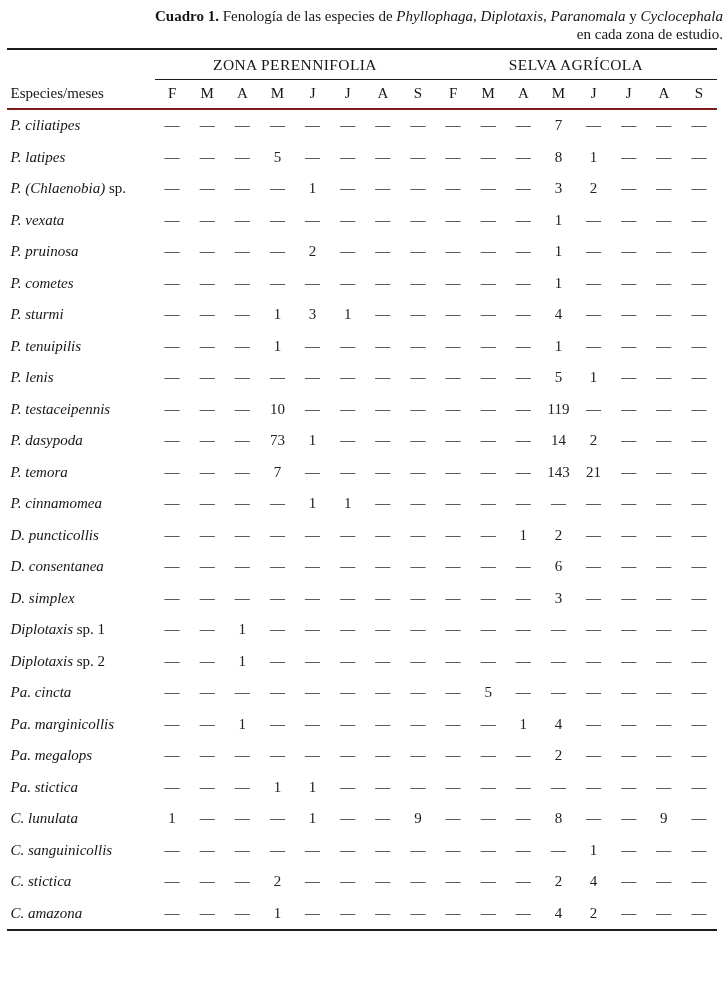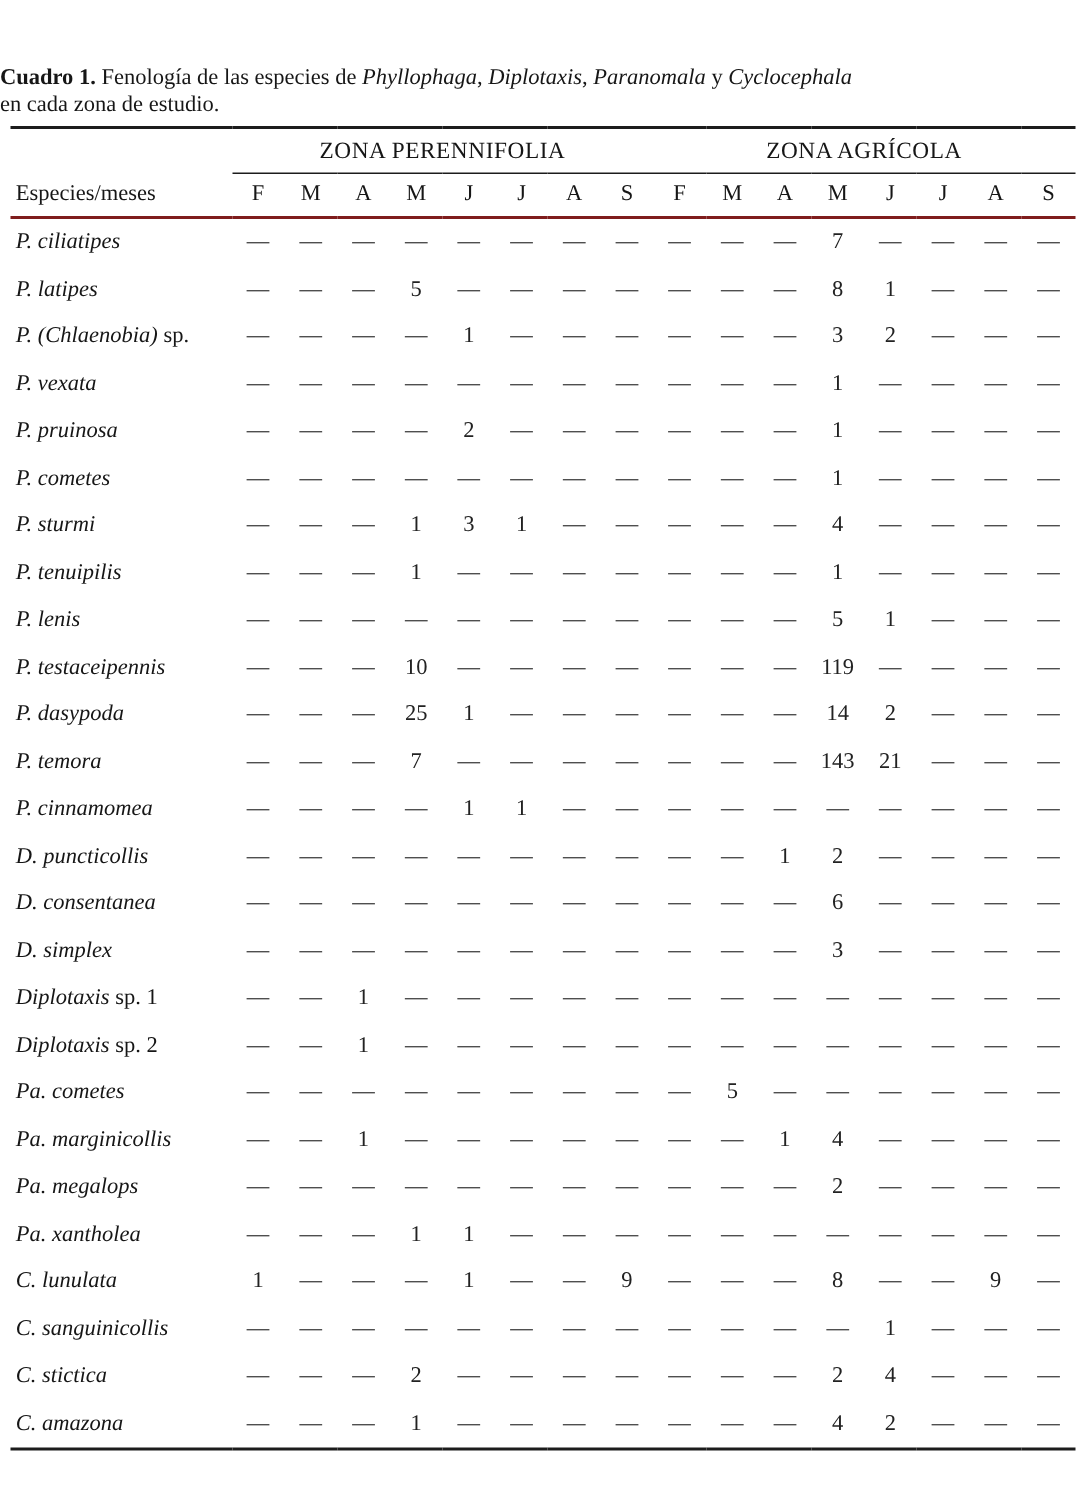--- a/index.html
+++ b/index.html
@@ -2,21 +2,21 @@
 <html><head>
 <meta charset="utf-8">
 <style>
   html,body{margin:0;padding:0;}
   body{
     width:723px;height:1002px;background:#ffffff;color:#161616;
     font-family:"Liberation Serif","DejaVu Serif",serif;
     overflow:hidden;
   }
   .page{width:723px;height:1002px;box-sizing:border-box;padding-top:7px;}
-  .caption{text-align:left;font-size:15px;line-height:18px;margin-top:36px;}
+  .caption{text-align:right;font-size:15px;line-height:18px;}
   .caption .b{font-weight:bold;}
   .caption .i{font-style:italic;}
   table.pheno{
     width:710px;margin:5px auto 0 auto;border-collapse:collapse;table-layout:fixed;
     border-top:2px solid #1c1c1c;border-bottom:2px solid #1c1c1c;
   }
   thead th{font-weight:normal;}
   th.corner-empty{border:none;}
   th.group{
     font-size:15.5px;text-align:center;letter-spacing:.4px;
@@ -65,21 +65,21 @@
         <col>
         <col>
         <col>
         <col>
         <col>
       </colgroup>
     <thead>
       <tr>
         <th class="corner-empty"></th>
         <th class="group" colspan="8">ZONA PERENNIFOLIA</th>
-        <th class="group" colspan="8">ZONA AGRÍCOLA</th>
+        <th class="group" colspan="8">SELVA AGRÍCOLA</th>
       </tr>
       <tr class="month-row">
         <th class="species-head">Especies/meses</th>
       <th>F</th>
           <th>M</th>
           <th>A</th>
           <th>M</th>
           <th>J</th>
           <th>J</th>
           <th>A</th>
@@ -283,21 +283,21 @@
           <td class="cell">—</td>
           <td class="cell">—</td>
           <td class="cell">—</td>
           <td class="cell">—</td>
         </tr>
         <tr>
           <th class="species"><span class="sp-name">P. dasypoda</span></th>
           <td class="cell">—</td>
           <td class="cell">—</td>
           <td class="cell">—</td>
-          <td class="cell">25</td>
+          <td class="cell">73</td>
           <td class="cell">1</td>
           <td class="cell">—</td>
           <td class="cell">—</td>
           <td class="cell">—</td>
           <td class="cell">—</td>
           <td class="cell">—</td>
           <td class="cell">—</td>
           <td class="cell">14</td>
           <td class="cell">2</td>
           <td class="cell">—</td>
@@ -431,21 +431,21 @@
           <td class="cell">—</td>
           <td class="cell">—</td>
           <td class="cell">—</td>
           <td class="cell">—</td>
           <td class="cell">—</td>
           <td class="cell">—</td>
           <td class="cell">—</td>
           <td class="cell">—</td>
         </tr>
         <tr>
-          <th class="species"><span class="sp-name">Pa. cometes</span></th>
+          <th class="species"><span class="sp-name">Pa. cincta</span></th>
           <td class="cell">—</td>
           <td class="cell">—</td>
           <td class="cell">—</td>
           <td class="cell">—</td>
           <td class="cell">—</td>
           <td class="cell">—</td>
           <td class="cell">—</td>
           <td class="cell">—</td>
           <td class="cell">—</td>
           <td class="cell">5</td>
@@ -488,21 +488,21 @@
           <td class="cell">—</td>
           <td class="cell">—</td>
           <td class="cell">—</td>
           <td class="cell">2</td>
           <td class="cell">—</td>
           <td class="cell">—</td>
           <td class="cell">—</td>
           <td class="cell">—</td>
         </tr>
         <tr>
-          <th class="species"><span class="sp-name">Pa. xantholea</span></th>
+          <th class="species"><span class="sp-name">Pa. stictica</span></th>
           <td class="cell">—</td>
           <td class="cell">—</td>
           <td class="cell">—</td>
           <td class="cell">1</td>
           <td class="cell">1</td>
           <td class="cell">—</td>
           <td class="cell">—</td>
           <td class="cell">—</td>
           <td class="cell">—</td>
           <td class="cell">—</td>

